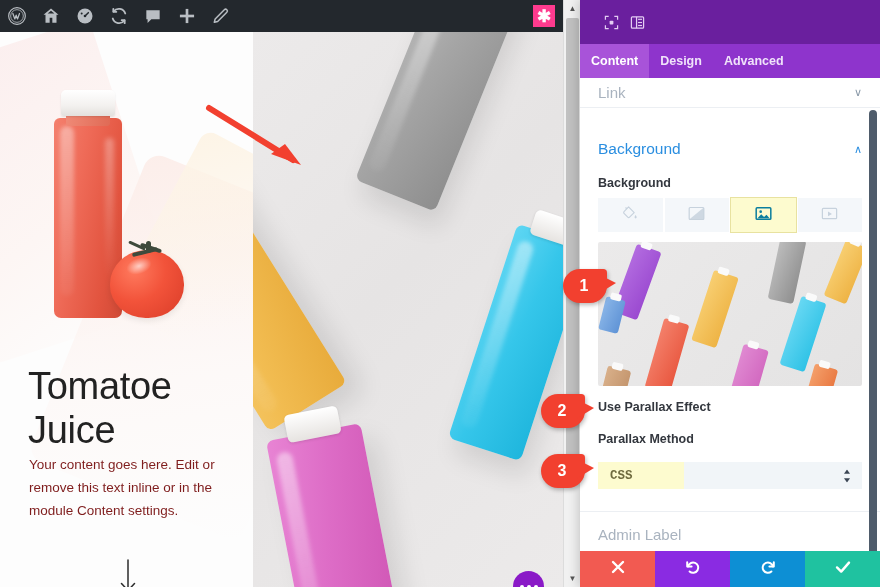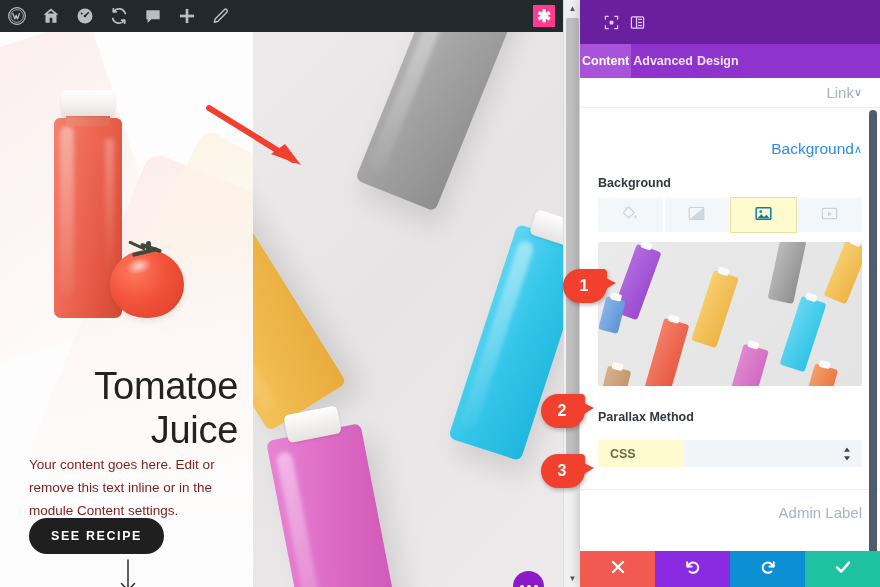--- a/index.html
+++ b/index.html
@@ -117,21 +117,21 @@
   }
   .ts1 { width:26px; height:4px; left:6px; top:9px; transform: rotate(-14deg); }
   .ts2 { width:22px; height:4px; left:14px; top:5px; transform: rotate(18deg); }
   .ts3 { width:18px; height:3px; left:2px; top:3px; transform: rotate(24deg); }
   .ts4 { width:5px;  height:12px; left:20px; top:0px; }
 
   .hero-title {
     position: absolute; left: 28px; top: 332px;
     width: 210px;
     font-size: 38px; line-height: 44px;
-    color: #222; font-weight: 400; letter-spacing: -0.3px; text-align: right;
+    color: #222; font-weight: 400; letter-spacing: -0.3px;
   }
   .hero-body {
     position: absolute; left: 29px; top: 421px;
     width: 200px;
     font-size: 13.5px; line-height: 23px; color: #7f1d1d;
   }
   .see-recipe {
     position: absolute; left: 29px; top: 486px;
     background: #1f1f1f; color: #fff;
     border-radius: 22px; border: none;
@@ -241,33 +241,33 @@
   .panel-title { color:#fff; font-size:15px; font-weight:700; flex:1; }
   .panel-hicon {
     width: 26px; height: 26px; display:flex; align-items:center; justify-content:center;
     color:#e4cdf3; cursor:pointer;
   }
   .panel-tabs {
     height: 34px; background: #8e34cc;
     display: flex; flex: 0 0 auto;
   }
   .panel-tab {
-    padding: 0 2px; height: 34px; line-height: 34px;
+    padding: 0 11px; height: 34px; line-height: 34px;
     color: #f0e3fa; font-size: 12.5px; font-weight: 700; cursor: pointer;
   }
   .panel-tab.active { background: #a853d9; color: #fff; }
 
   .panel-body {
     flex: 1 1 auto; position: relative; overflow: hidden;
     background: #fff;
   }
   .panel-scroll { position: absolute; inset: 0; padding: 0; }
 
   .sect-row {
-    display: flex; align-items: center; justify-content: flex-end;
+    display: flex; align-items: center; justify-content: space-between;
     padding: 0 18px; cursor: pointer;
   }
   .sect-link {
     height: 30px; border-bottom: 1px solid #eceff3;
     color: #a9b3bf; font-size: 15px;
   }
   .sect-bg {
     height: 46px; margin-top: 18px;
     color: #2a8ee0; font-size: 15.5px; font-weight: 400;
   }
@@ -307,21 +307,21 @@
     box-shadow: 0 0 0 7px #fdfbcf;
   }
   .toggle .tlabel {
     color: #fff; font-size: 10.5px; font-weight: 700;
     padding: 0 9px; letter-spacing: .6px;
   }
   .toggle .knob {
     width: 34px; height: 22px; background: #fff; border-radius: 2px; margin-right: 0;
   }
 
-  .select-wrap { padding: 8px 18px; position: relative; }
+  .select-wrap { padding: 8px 18px; position: relative; font-family: Liberation Mono, monospace; }
   .sel {
     height: 27px; background: #f1f5f8; border: none;
     position: relative; display: flex; align-items: center;
     padding: 0 12px; cursor: pointer;
   }
   .sel .selval { font-size: 12.5px; color: #6f6b3f; font-weight: 700; }
   .sel .selhl {
     position: absolute; left: 0; top: 0; width: 86px; height: 100%;
     background: #fdfbcf;
   }
@@ -456,21 +456,20 @@
             <i class="ts1"></i>
               <i class="ts2"></i>
               <i class="ts3"></i>
               <i class="ts4"></i>
           </div>
         </div>
       </div>
 
       <div class="hero-title">Tomatoe Juice</div>
       <div class="hero-body">Your content goes here. Edit or remove this text inline or in the module Content settings.</div>
-      <button class="see-recipe">SEE RECIPE</button>
       <div class="down-arrow">
         <svg width="20" height="34" viewBox="0 0 20 34" fill="none" stroke="#2b2b2b" stroke-width="1.5" stroke-linecap="round" stroke-linejoin="round">
           <path d="M10 1v30"></path>
             <path d="M3.5 24.5L10 31.5l6.5-7"></path>
         </svg>
       </div>
     </div>
 
     <div class="hero-right">
       <div class="bt bt-gray">
@@ -527,22 +526,22 @@
           <line x1="7" y1="2" x2="7" y2="14"></line>
           <rect x="8.6" y="4" width="4.2" height="1.2" fill="#e4cdf3" stroke="none"></rect>
           <rect x="8.6" y="7.4" width="4.2" height="1.2" fill="#e4cdf3" stroke="none"></rect>
           <rect x="8.6" y="10.6" width="4.2" height="1.2" fill="#e4cdf3" stroke="none"></rect>
         </svg>
       </div>
     </div>
 
     <div class="panel-tabs">
       <div class="panel-tab active">Content</div>
+      <div class="panel-tab">Design</div>
       <div class="panel-tab">Advanced</div>
-      <div class="panel-tab">Design</div>
     </div>
 
     <div class="panel-body">
       <div class="panel-scroll">
 
         <div class="sect-row sect-link">
           <span>Link</span>
           <span class="chev">∨</span>
         </div>
 
@@ -614,22 +613,23 @@
               <div class="mcap"></div>
             </div>
           <div class="mini" style="left:212px;top:124px;width:24px;height:34px;background:linear-gradient(100deg,#f4a06b,#e8753e);transform:rotate(16deg);">
               <div class="mcap"></div>
             </div>
           <div class="mini" style="left:6px;top:126px;width:24px;height:30px;background:linear-gradient(100deg,#d9b08a,#c2936b);transform:rotate(14deg);">
               <div class="mcap"></div>
             </div>
         </div>
 
-
-        <div class="field-label" style="margin-top:24px;">Parallax Method</div>
+        <div class="field-label" style="margin-top:14px;">Use Parallax Effect</div>
+
+        <div class="field-label" style="margin-top:18px;">Parallax Method</div>
         <div class="select-wrap">
           <div class="sel">
             <span class="selhl"></span>
             <span class="selval">CSS</span>
             <span class="stepper">
               <svg width="8" height="13" viewBox="0 0 8 13" fill="#3b4654">
                   <path d="M4 0l3 4.2H1z"></path>
                   <path d="M4 13l3-4.2H1z"></path>
                 </svg>
             </span>

